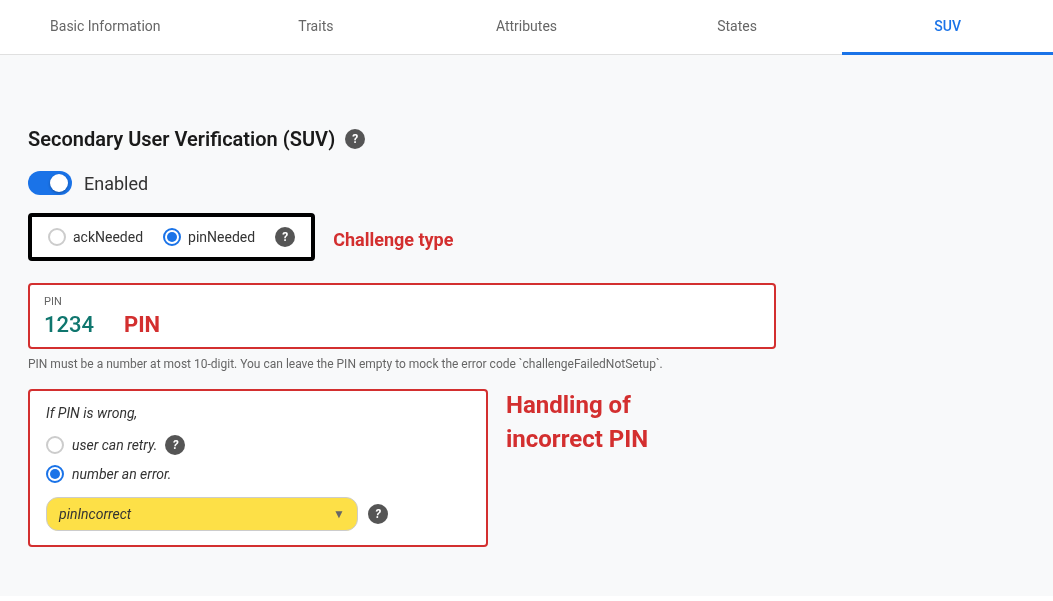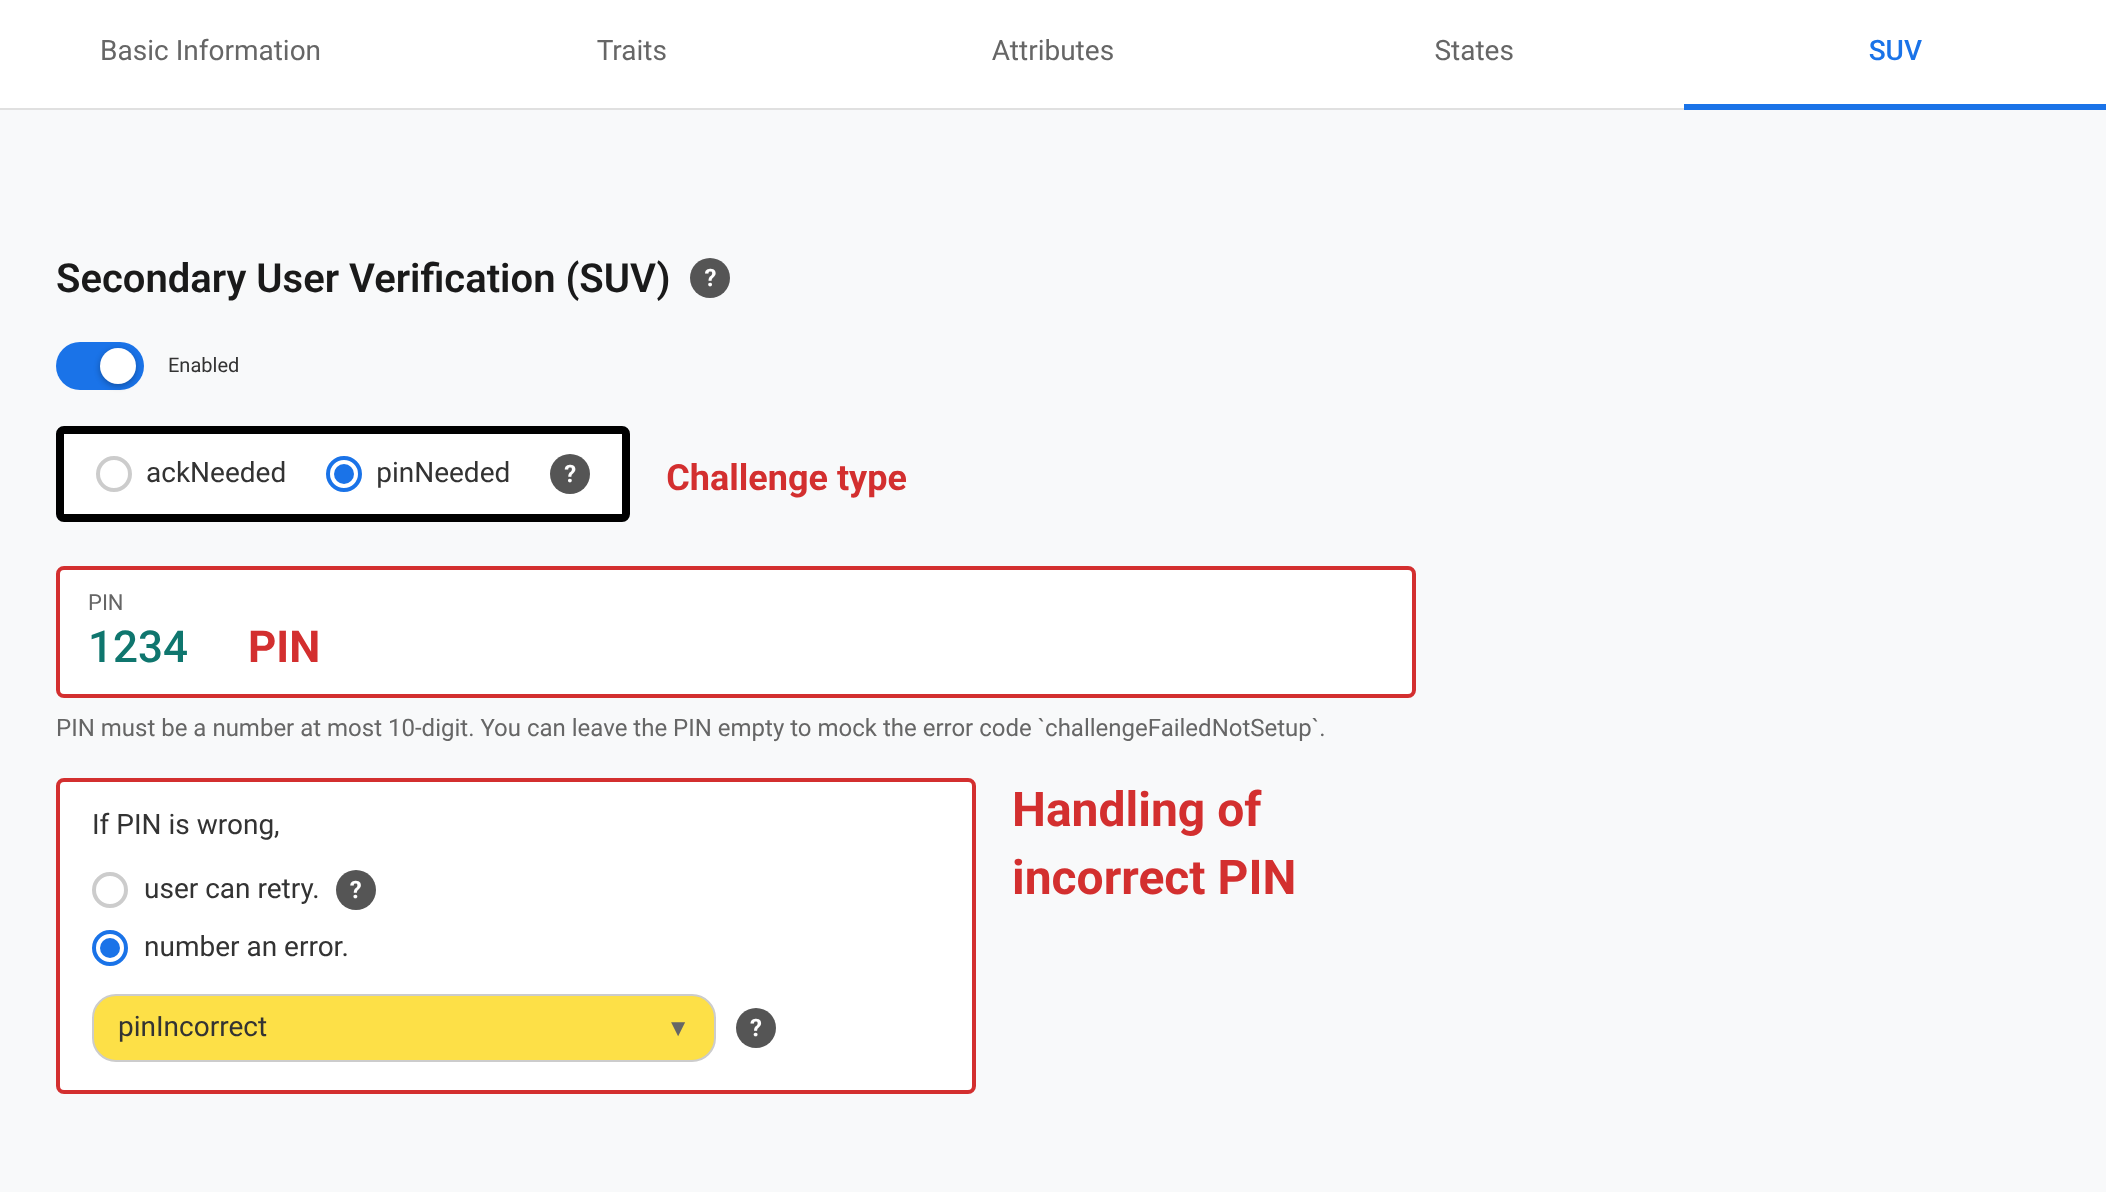--- a/index.html
+++ b/index.html
@@ -89,21 +89,21 @@
       width: 18px;
       height: 18px;
       background: #fff;
       border-radius: 50%;
       position: absolute;
       top: 3px;
       right: 4px;
       box-shadow: 0 1px 3px rgba(0,0,0,0.3);
     }
     .toggle-label {
-      font-size: 10px;
+      font-size: 18px;
       color: #333;
     }
 
     
     .challenge-type-box {
       display: inline-flex;
       align-items: center;
       gap: 20px;
       border: 4px solid #000000;
       border-radius: 4px;
@@ -150,21 +150,21 @@
       font-weight: 700;
       color: #d32f2f;
     }
 
     
     .pin-field-wrapper {
       border: 2px solid #d32f2f;
       border-radius: 4px;
       padding: 10px 14px;
       background: #fff;
-      width: 680px;
+      width: 748px;
       margin-bottom: 8px;
     }
     .pin-field-label {
       font-size: 11px;
       color: #666;
       margin-bottom: 4px;
     }
     .pin-field-row {
       display: flex;
       align-items: center;
@@ -192,20 +192,21 @@
       display: flex;
       align-items: flex-start;
       gap: 18px;
     }
     .incorrect-pin-box {
       border: 2px solid #d32f2f;
       border-radius: 4px;
       padding: 14px 16px;
       background: #fff;
       width: 460px;
+      font-style: italic;
     }
     .incorrect-pin-title {
       font-size: 14px;
       color: #333;
       margin-bottom: 14px;
     }
     .incorrect-pin-side-label {
       font-size: 24px;
       font-weight: 700;
       color: #d32f2f;

